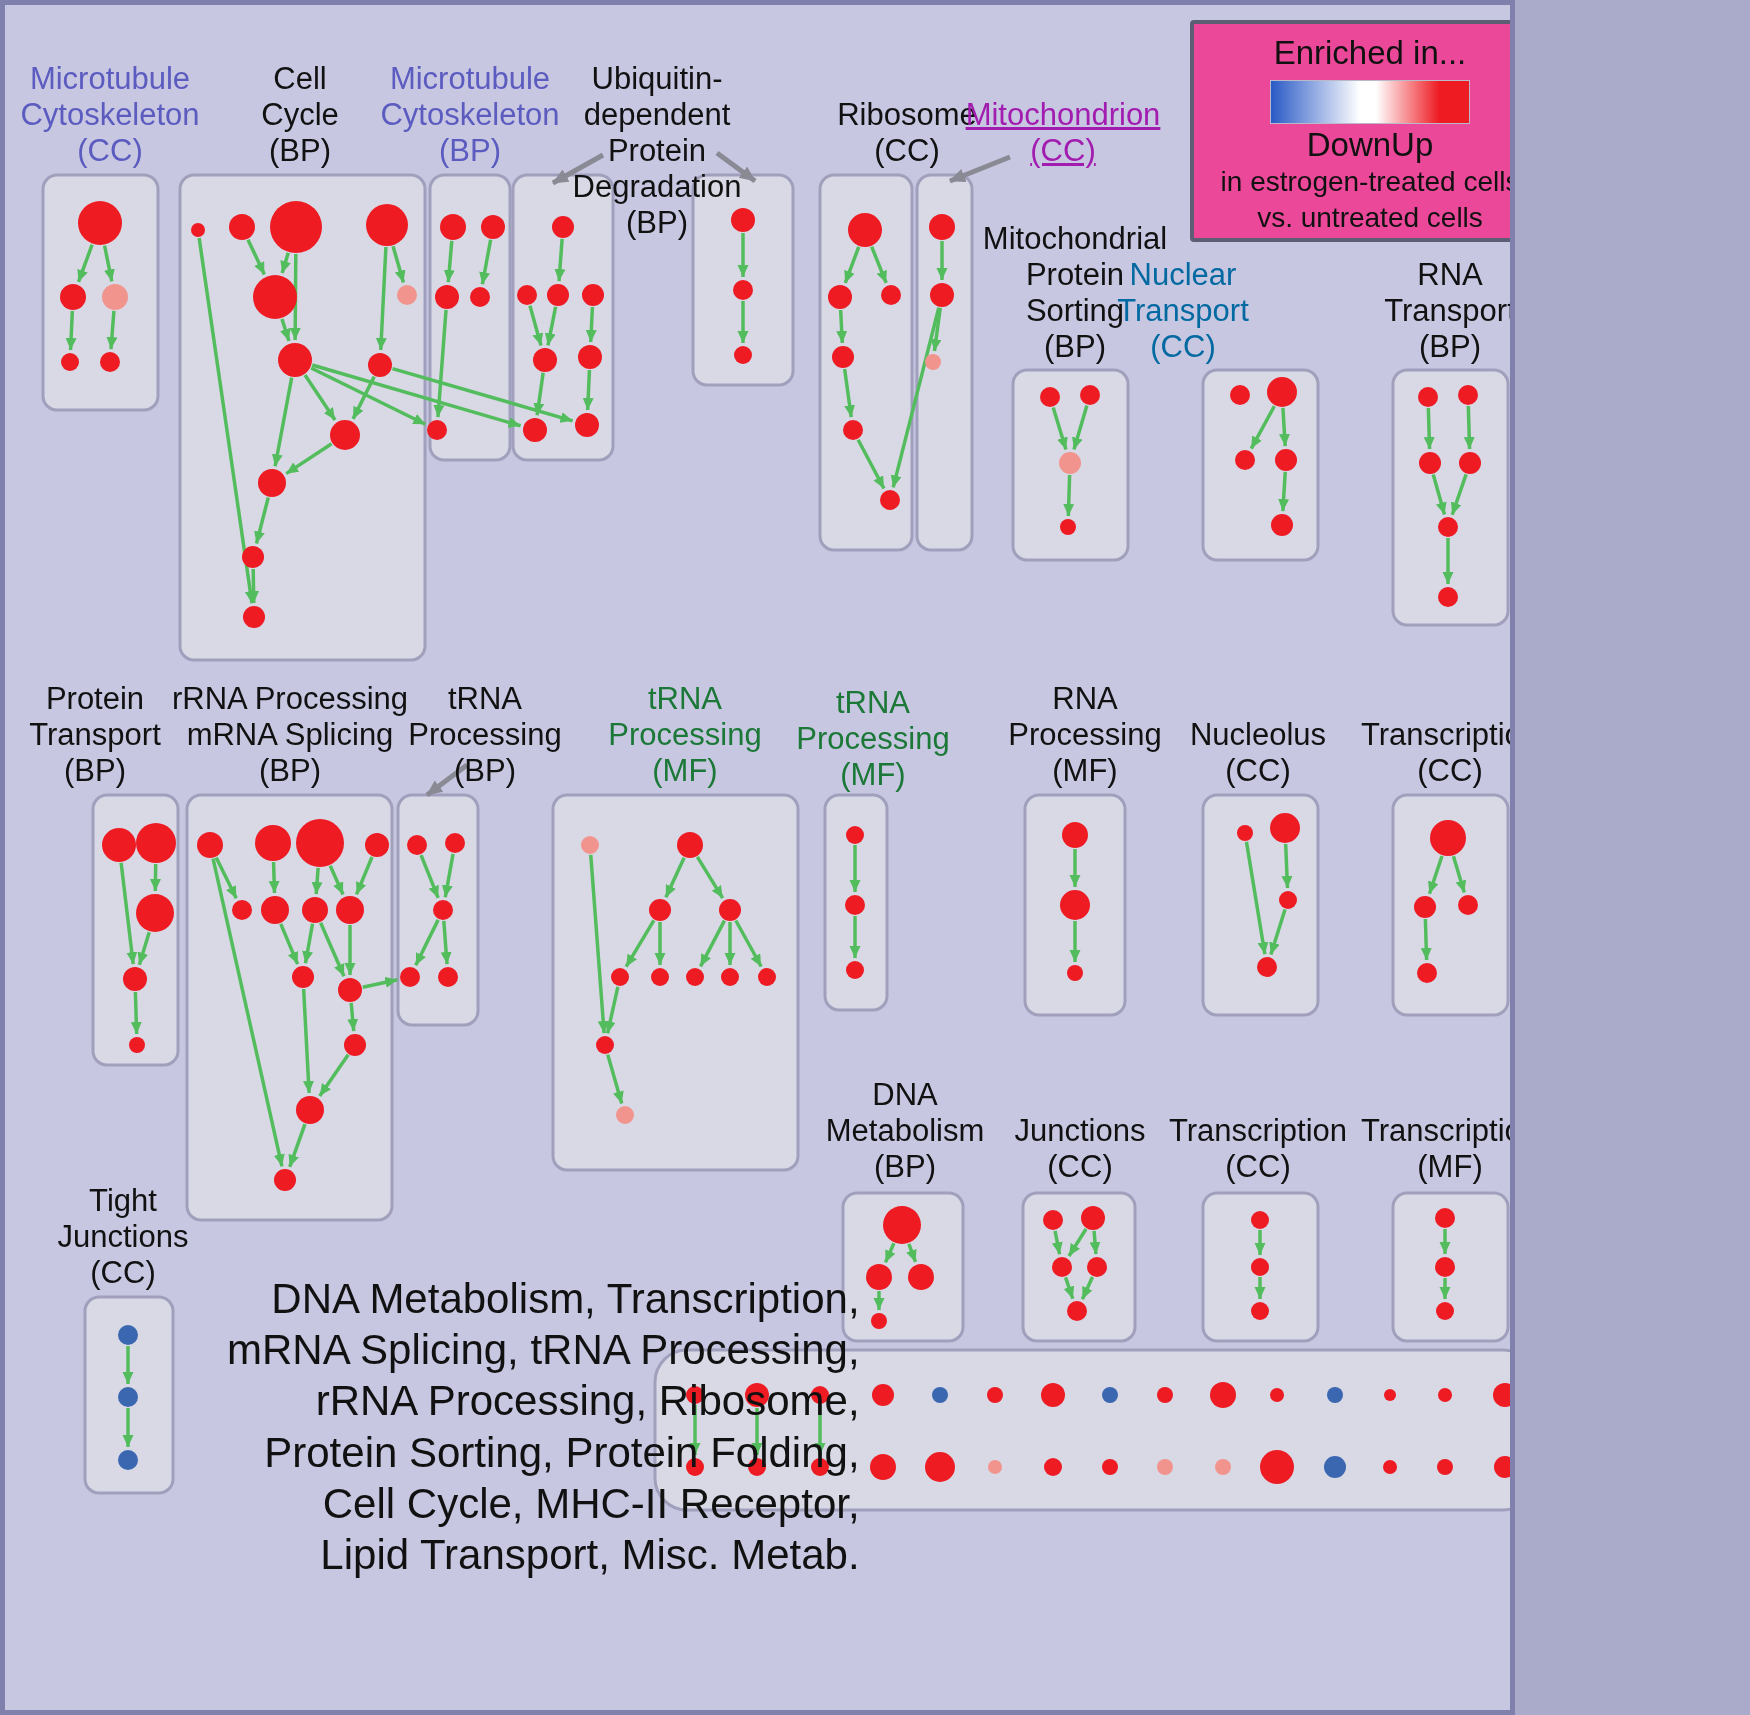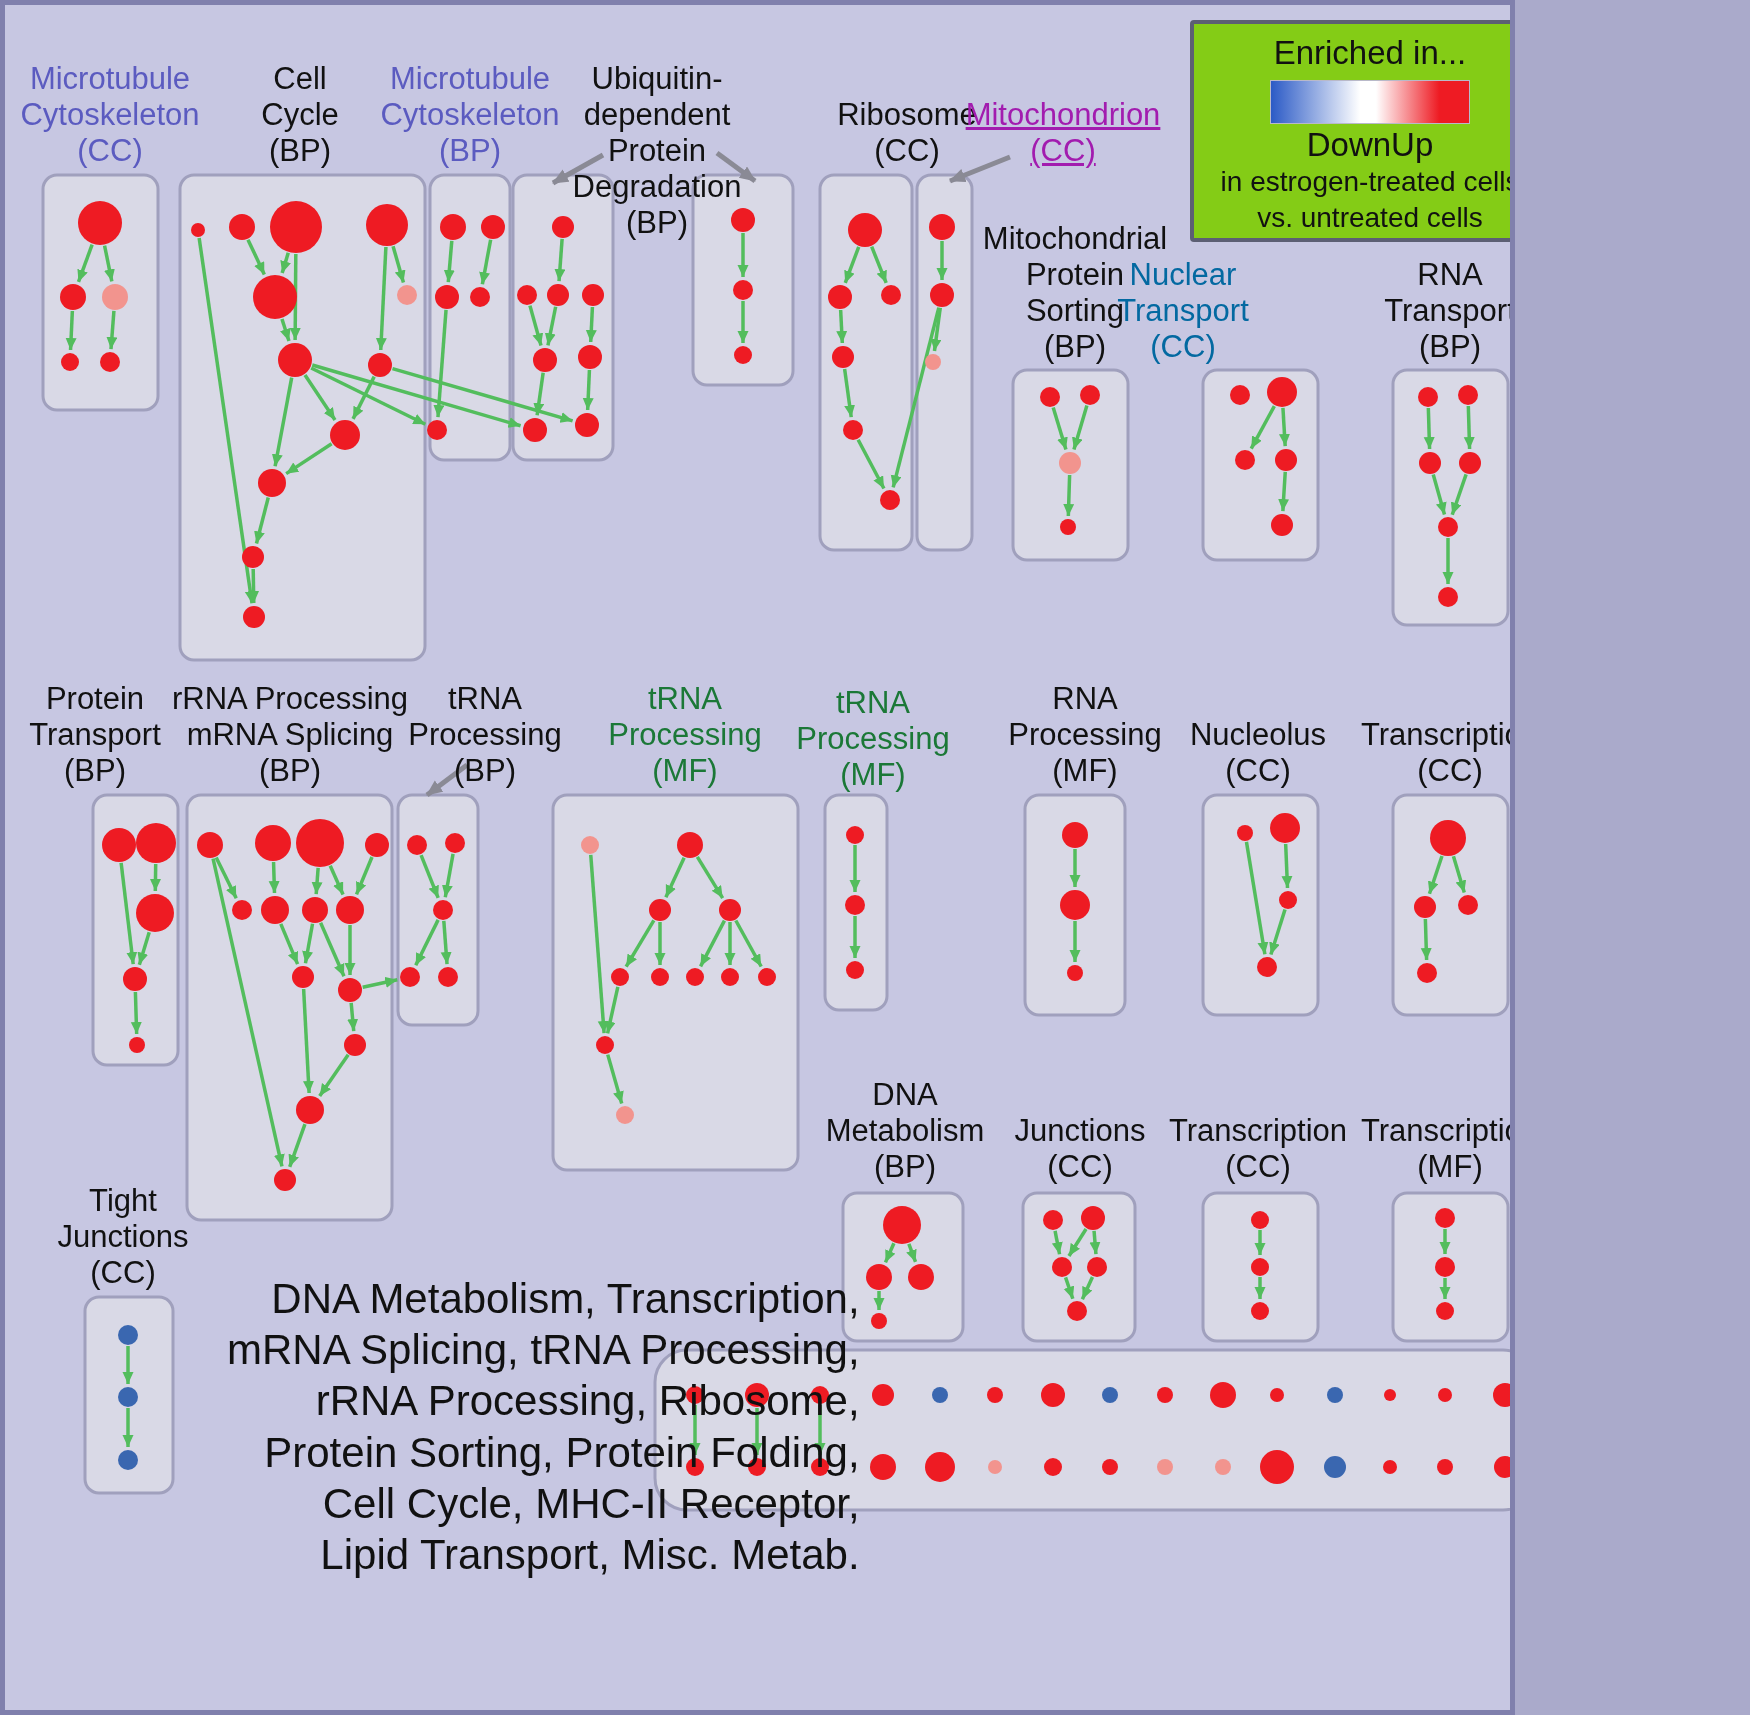--- a/index.html
+++ b/index.html
@@ -25,21 +25,21 @@
   .panel-label.left {
     transform: none;
     text-align: right;
     font-size: 42px;
     line-height: 1.22;
   }
   .legend {
     position: absolute;
     left: 1185px; top: 15px;
     width: 360px; height: 222px;
-    background: #84cc16;
+    background: #ec4899;
     border: 4px solid #5c5f73;
     border-radius: 4px;
     text-align: center;
     z-index: 3;
   }
   .legend-title { font-size: 33px; margin-top: 10px; color: #111; }
   .legend-gradient {
     margin: 8px auto 0;
     width: 200px; height: 44px;
     border: 1px solid #b9b9c9;

